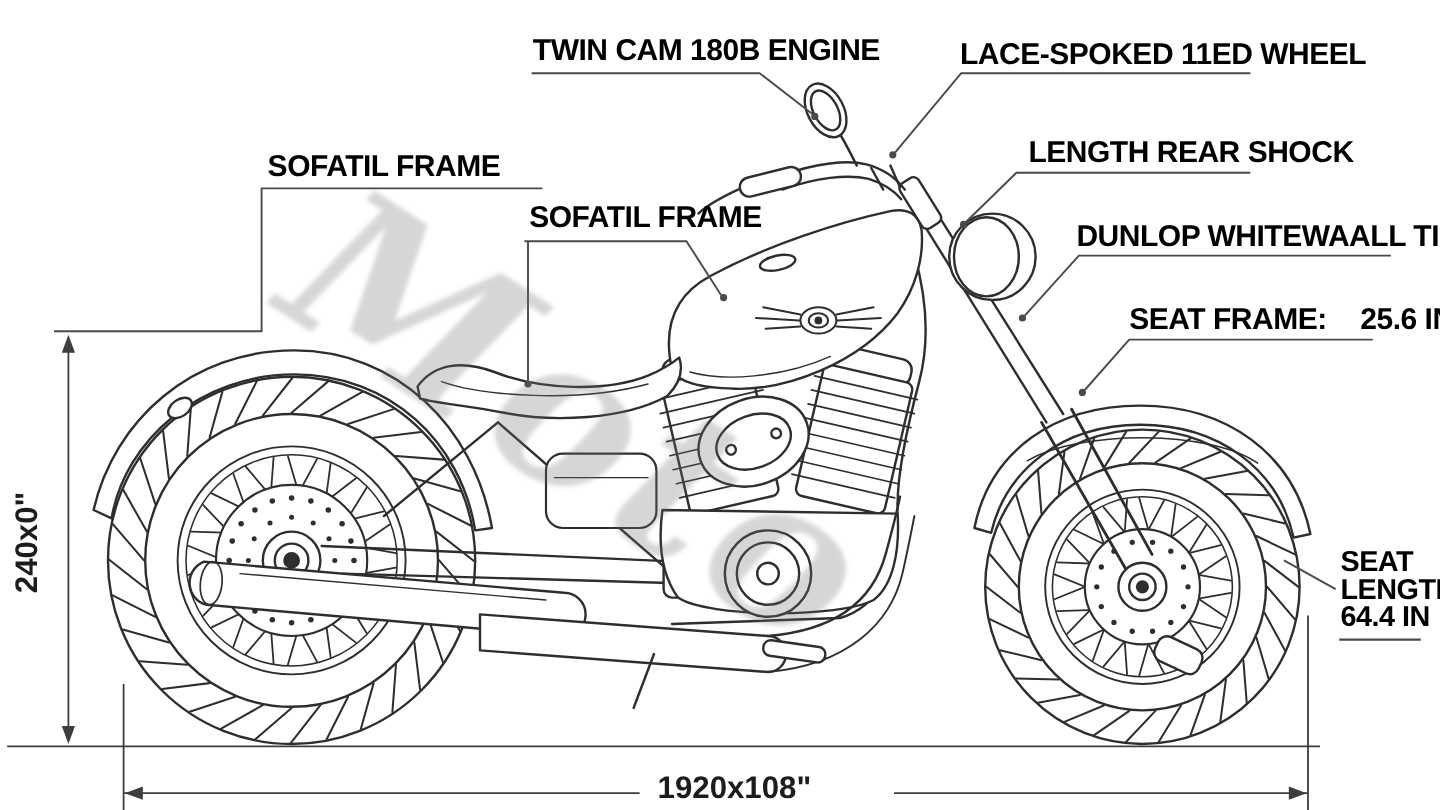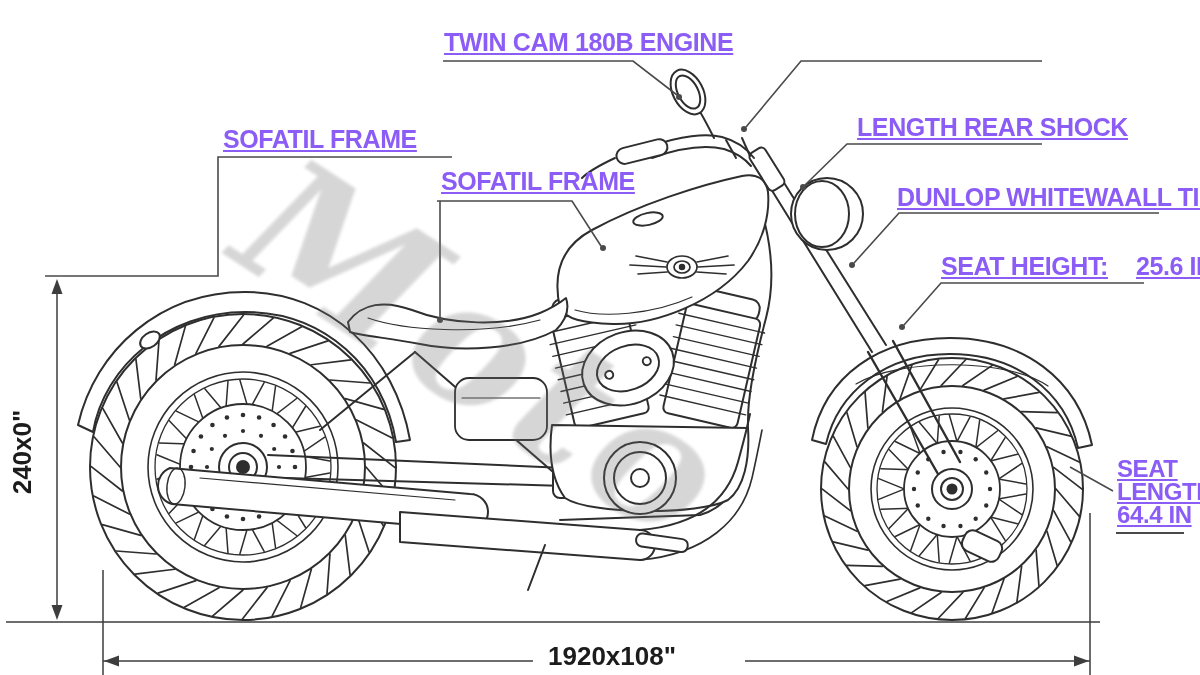--- a/index.html
+++ b/index.html
@@ -1,20 +1,20 @@
 <!DOCTYPE html>
 <html><head>
 <meta charset="utf-8">
 <style>
   html,body{margin:0;padding:0;background:#e8e8e8;}
   .stage{position:relative;width:1200px;height:675px;background:#ffffff;overflow:hidden;
          font-family:"Liberation Sans",sans-serif;}
   svg{position:absolute;left:0;top:0;}
-  .lbl{position:absolute;font-weight:700;font-size:25px;color:#8b5cf6;
-       letter-spacing:-0.4px;white-space:nowrap;line-height:1;text-decoration:underline;}
+  .lbl{position:absolute;font-weight:700;font-size:25px;color:#000000;
+       letter-spacing:-0.4px;white-space:nowrap;line-height:1;}
   .lbl.small{font-size:24px;}
   .seatlen{line-height:23px;}
   .dimtxt{position:absolute;font-weight:700;font-size:26px;color:#1c1c1c;white-space:nowrap;}
   .rot{transform:translate(-50%,-50%) rotate(-90deg);}
   .gap{display:inline-block;width:28px;}
   .watermark{position:absolute;left:315px;top:118px;font-family:"DejaVu Serif",serif;
        font-style:italic;font-weight:700;font-size:175px;letter-spacing:8px;
        color:#6f6f6f;opacity:0.28;filter:blur(1.6px);transform:rotate(33deg);
        transform-origin:0 0;pointer-events:none;white-space:nowrap;}
 </style>
@@ -386,27 +386,28 @@
       <line x1="103" y1="570" x2="103" y2="675"></line>
       <line x1="1090" y1="513" x2="1090" y2="675"></line>
       <line x1="103" y1="661" x2="533" y2="661"></line>
       <line x1="745" y1="661" x2="1090" y2="661"></line>
       <polygon points="104,661 119,655.5 119,666.5" fill="#3d3d3d" stroke="none"></polygon>
       <polygon points="1089,661 1074,655.5 1074,666.5" fill="#3d3d3d" stroke="none"></polygon>
     </g>
   </svg>
 
   <div class="lbl" style="left:444px;top:30px;">TWIN CAM 180B ENGINE</div>
+  <div class="lbl" style="left:800px;top:33px;">LACE-SPOKED 11ED WHEEL</div>
   <div class="lbl" style="left:857px;top:115px;">LENGTH REAR SHOCK</div>
   <div class="lbl" style="left:223px;top:127px;">SOFATIL FRAME</div>
   <div class="lbl" style="left:441px;top:169px;">SOFATIL FRAME</div>
   <div class="lbl" style="left:897px;top:185px;">DUNLOP WHITEWAALL TIRES</div>
 
   <div class="lbl" style="left:941px;top:254px;">
-    <span>SEAT HEIGHT:</span><span class="gap"></span><span>25.6 IN</span>
+    <span>SEAT FRAME:</span><span class="gap"></span><span>25.6 IN</span>
   </div>
 
   <div class="lbl small seatlen" style="left:1117px;top:457px;">
     <div>SEAT</div>
     <div>LENGTH:</div>
     <div>64.4 IN</div>
   </div>
 
   <div class="dimtxt rot" style="left:22px;top:452px;">240x0"</div>
   <div class="dimtxt" style="left:548px;top:641px;">1920x108"</div>

